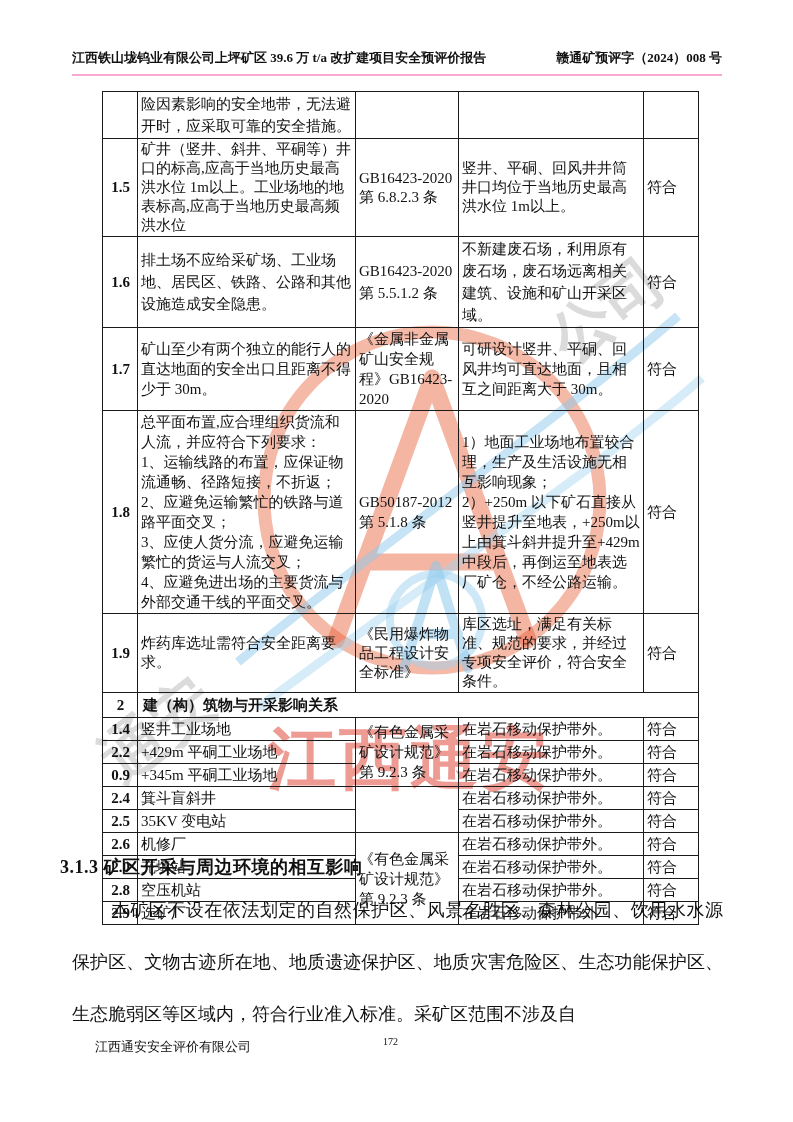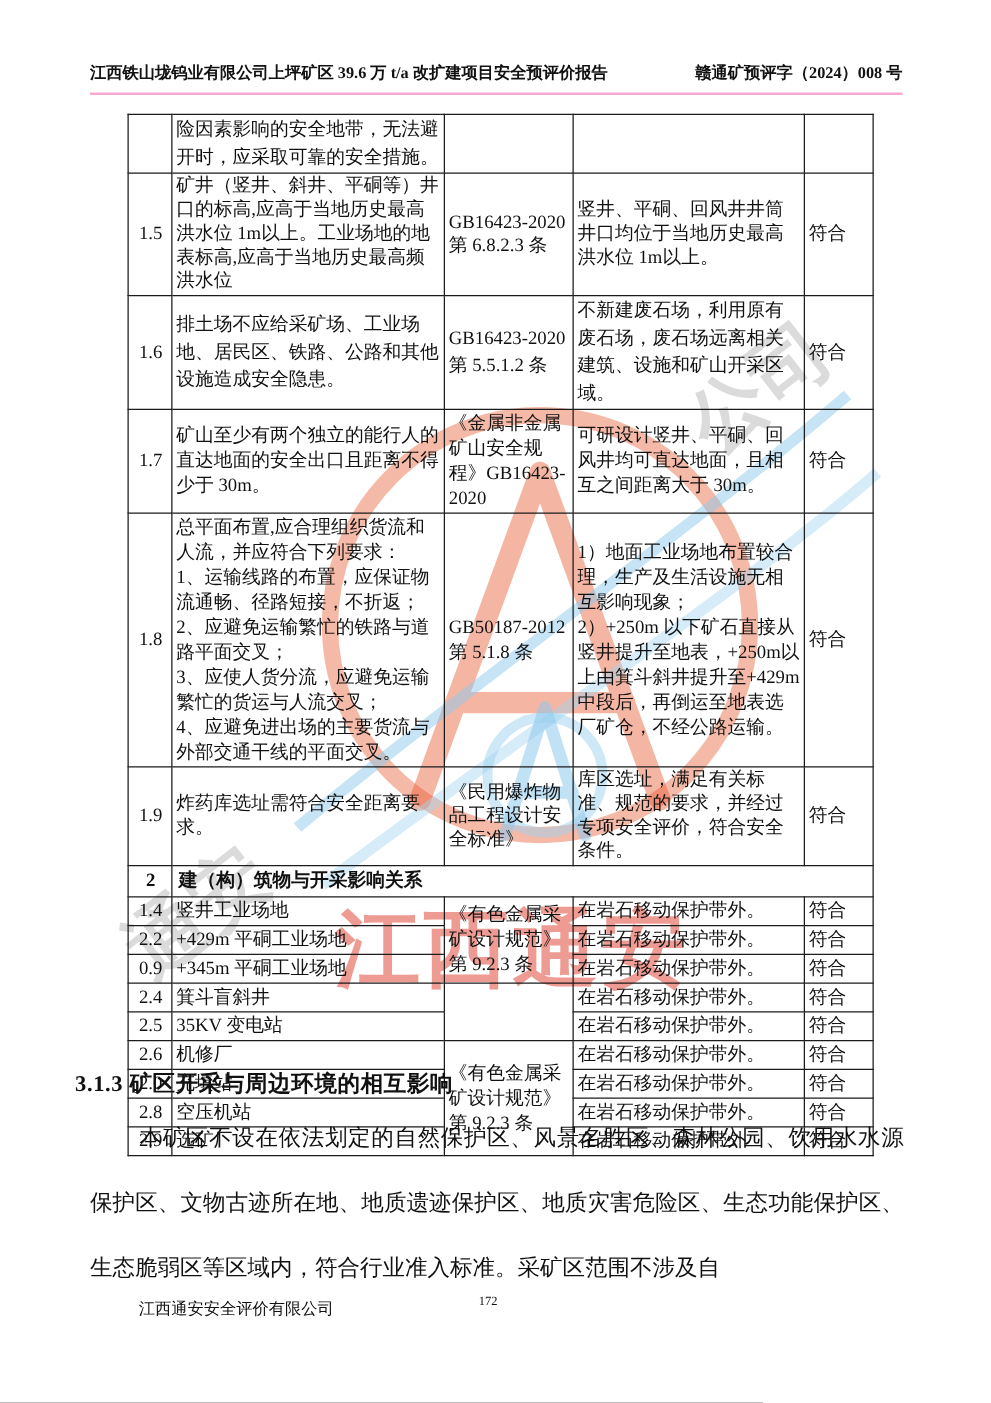--- a/index.html
+++ b/index.html
@@ -30,40 +30,40 @@
   }
   table.comp{
     position:absolute;left:102px;top:91px;width:596px;
     border-collapse:collapse;table-layout:fixed;background:transparent;
   }
   table.comp td{
     border:1px solid #1b1b1b;vertical-align:middle;
     font-size:15px;line-height:20px;padding:1px 2px 1px 3px;
     white-space:pre-line;overflow:hidden;
   }
-  td.no{font-weight:normal;text-align:center;font-size:14px;padding:0;white-space:nowrap;}
+  td.no{font-weight:bold;text-align:center;font-size:14px;padding:0;white-space:nowrap;}
   td.res{text-align:left;padding:0;}
   td.basis{text-align:left;font-family:Liberation Serif, serif;}
   td.cont{text-align:left;}
   tr.lh22 td{line-height:22px;}
   tr.lh19 td{line-height:19px;}
   td.top{vertical-align:middle;}
   tr.secrow td{font-weight:bold;}
   tr.secrow td.sectitle{text-align:left;padding-left:5px;}
   .h313{
     position:absolute;left:60px;top:855px;font-size:18px;font-weight:bold;
     white-space:nowrap;letter-spacing:0.5px;
   }
   .para{
     position:absolute;left:72px;top:884px;width:651px;
     font-size:18px;line-height:52px;text-align:justify;
     text-indent:2.2em;
   }
   .pagefooter-company{
-    position:absolute;left:95px;top:1038px;font-size:13px;white-space:nowrap;margin-left:16px;
+    position:absolute;left:95px;top:1038px;font-size:13px;white-space:nowrap;
   }
   .pagefooter-page{
     position:absolute;left:383px;top:1036px;font-size:10px;
   }
 </style>
 </head>
 <body>
 
 <div class="page">
 

